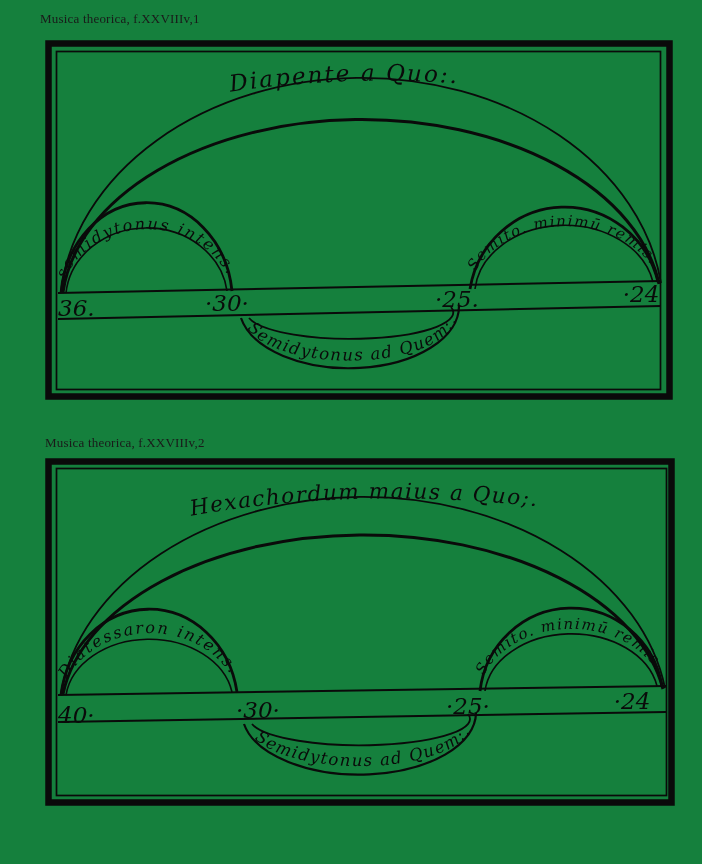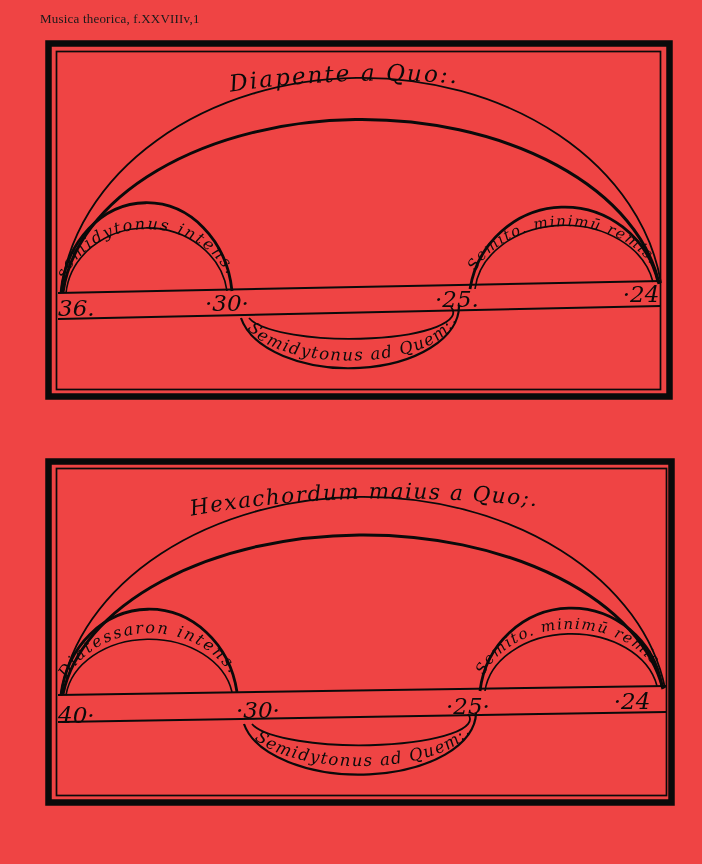--- a/index.html
+++ b/index.html
@@ -4,21 +4,21 @@
 <style>
   html, body {
     margin: 0;
     padding: 0;
     background: #ffffff;
   }
   .page {
     position: relative;
     width: 702px;
     height: 864px;
-    background: #ef4444;
+    background: #15803d;
     overflow: hidden;
   }
   .caption {
     position: absolute;
     font-family: "Liberation Serif", serif;
     font-size: 13px;
     color: #1a1a1a;
     letter-spacing: 0.2px;
     white-space: nowrap;
   }
@@ -89,20 +89,21 @@
         <textPath href="#d1-bottom" startOffset="50%">Semidytonus ad Quem:.</textPath>
       </text>
 
       <text class="num" x="13" y="276" text-anchor="start">36.</text>
       <text class="num" x="182" y="271" text-anchor="middle">·30·</text>
       <text class="num" x="412" y="267" text-anchor="middle">·25.</text>
       <text class="num" x="596" y="262" text-anchor="middle">·24</text>
     </svg>
   </div>
 
+  <div class="caption c2">Musica theorica, f.XXVIIIv,2</div>
 
   <div class="panel p2">
     <svg width="630" height="348" viewBox="0 0 630 348">
       <defs>
         <path id="d2-top" d="M 115 64 Q 300 24 525 52"></path>
         <path id="d2-left" d="M 15 241 A 91 78 0 0 1 194 237"></path>
         <path id="d2-right" d="M 433 236 A 94 73 0 0 1 619 231"></path>
         <path id="d2-bottom" d="M 201 268 A 114 45 0 0 0 428 258"></path>
       </defs>
 

